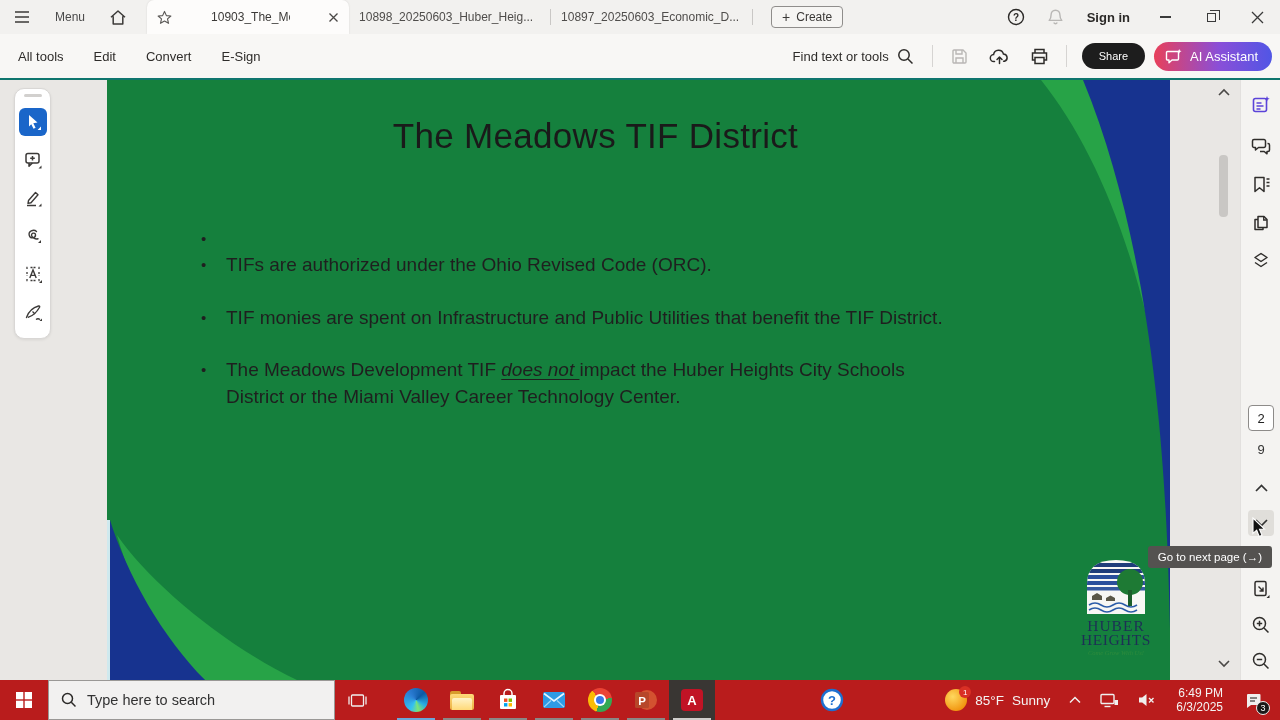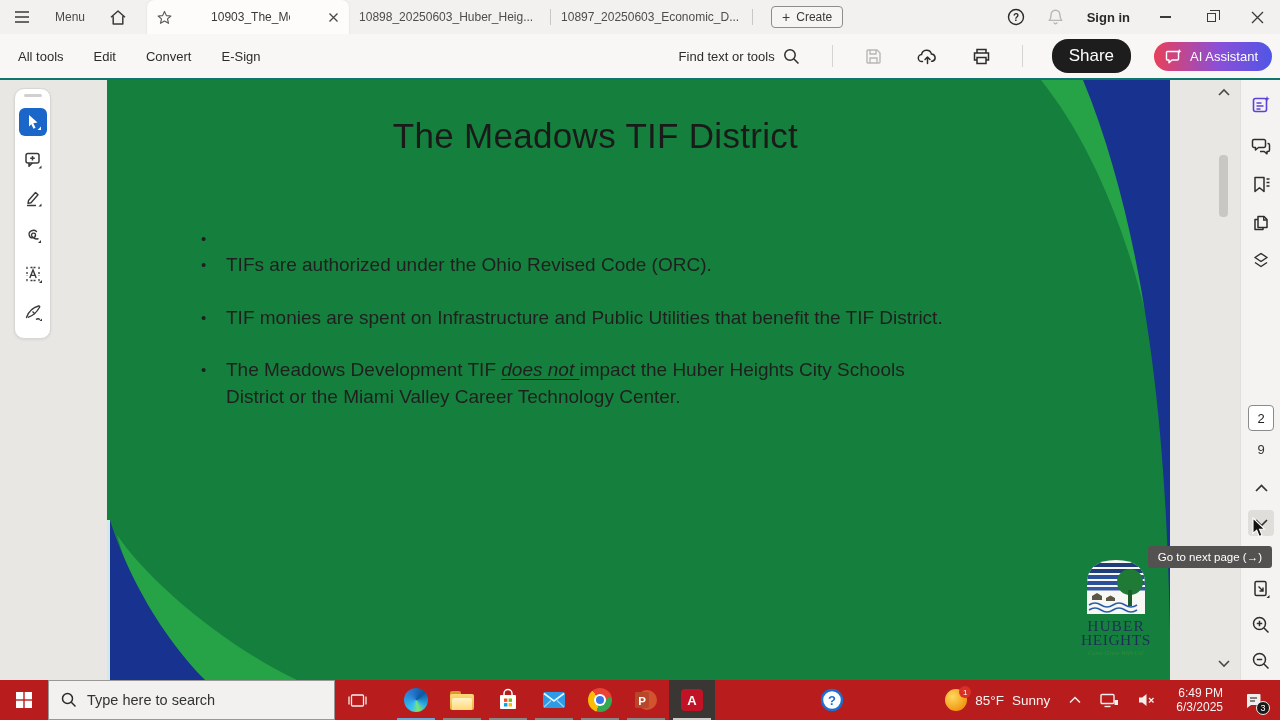--- a/index.html
+++ b/index.html
@@ -24,25 +24,25 @@
   .signin { font-size:13px; font-weight:bold; color:#2b2927; padding:0 12px; cursor:pointer; }
   .winctl { width:46px; height:34px; display:flex; align-items:center; justify-content:center; cursor:pointer; }
   .min-glyph { width:11px; height:1.5px; background:#3a3a3a; }
   .restore-glyph { width:9px; height:9px; border:1.2px solid #3a3a3a; position:relative; }
   .restore-glyph:before { content:""; position:absolute; left:2px; top:-4px; width:9px; height:9px; border:1.2px solid #3a3a3a; border-left:none; border-bottom:none; }
 
   
   .toolbar { position:absolute; top:34px; left:0; width:1280px; height:46px; background:#f8f7f5; border-bottom:2px solid #0f766e; display:flex; align-items:center; }
   .tool-menu { font-size:13px; color:#2e2c2a; padding:6px 14px; margin-left:2px; cursor:pointer; border-radius:4px; }
   .tool-menu:first-child { margin-left:4px; }
-  .tbar-right { margin-left:auto; display:flex; align-items:center; gap:16px; padding-right:8px; }
+  .tbar-right { margin-left:auto; display:flex; align-items:center; gap:2px; padding-right:8px; }
   .find { display:flex; align-items:center; gap:8px; font-size:13px; color:#2e2c2a; padding:6px 10px; cursor:pointer; }
   .vdiv { width:1px; height:22px; background:#d6d4d2; margin:0 6px; }
   .icon-btn { padding:6px 9px; display:flex; align-items:center; cursor:pointer; }
-  .share-btn { background:#1d1d1d; color:#fff; font-size:17px; border-radius:16px; padding:7px 17px; margin:0 7px; cursor:pointer; }
+  .share-btn { background:#1d1d1d; color:#fff; font-size:11px; border-radius:16px; padding:7px 17px; margin:0 7px; cursor:pointer; }
   .ai-btn { background:linear-gradient(90deg,#e8405a,#8a4fd8 55%,#5156e5); color:#fff; font-size:13px; border-radius:16px; padding:6px 14px 6px 11px; display:flex; align-items:center; gap:7px; cursor:pointer; }
 
   
   .page { position:absolute; left:107px; top:80px; width:1063px; height:600px; background:#15803d; overflow:hidden; }
   .slide-title { position:absolute; top:36px; left:0; width:100%; padding-right:86px; text-align:center; font-size:35px; color:#1a1a1a; letter-spacing:.3px; }
   .bullets { position:absolute; left:92px; top:146px; width:762px; }
   .bullet { position:relative; padding-left:27px; font-size:19px; line-height:26.6px; color:#1f1f1f; margin-bottom:26px; }
   .bullet .dot { position:absolute; left:2px; top:0; font-size:15px; }
   .bullet .u { font-style:italic; text-decoration:underline; text-underline-offset:3px; }
   .swoosh-tr { position:absolute; right:0; top:0; }

